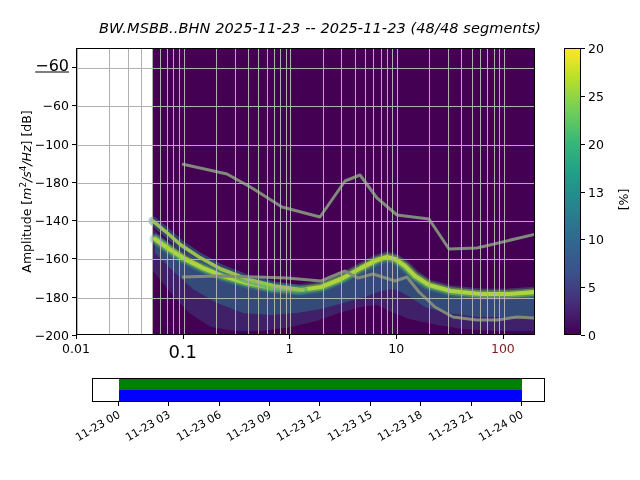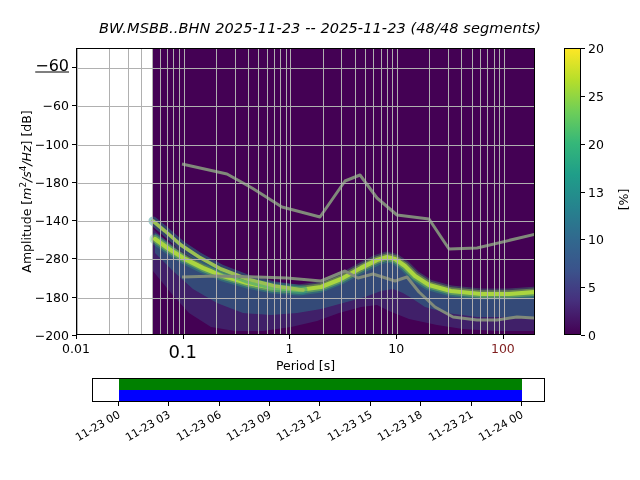--- a/index.html
+++ b/index.html
@@ -179,41 +179,40 @@
       <div style="position: absolute; right: 571px; top: 65px; font-size: 16px; transform: translateY(-50%); color: rgb(0, 0, 0); white-space: nowrap; text-decoration: underline;">−60</div>
       <div class="ytick" style="position: absolute; left: 72px; top: 105.4px; width: 4px; height: 1px; background: rgb(0, 0, 0);"></div>
       <div style="position: absolute; right: 571px; top: 105.4px; font-size: 12.5px; transform: translateY(-50%); color: rgb(0, 0, 0); white-space: nowrap;">−60</div>
       <div class="ytick" style="position: absolute; left: 72px; top: 143.667px; width: 4px; height: 1px; background: rgb(0, 0, 0);"></div>
       <div style="position: absolute; right: 571px; top: 143.667px; font-size: 12.5px; transform: translateY(-50%); color: rgb(0, 0, 0); white-space: nowrap;">−100</div>
       <div class="ytick" style="position: absolute; left: 72px; top: 181.933px; width: 4px; height: 1px; background: rgb(0, 0, 0);"></div>
       <div style="position: absolute; right: 571px; top: 181.933px; font-size: 12.5px; transform: translateY(-50%); color: rgb(0, 0, 0); white-space: nowrap;">−180</div>
       <div class="ytick" style="position: absolute; left: 72px; top: 220.2px; width: 4px; height: 1px; background: rgb(0, 0, 0);"></div>
       <div style="position: absolute; right: 571px; top: 220.2px; font-size: 12.5px; transform: translateY(-50%); color: rgb(0, 0, 0); white-space: nowrap;">−140</div>
       <div class="ytick" style="position: absolute; left: 72px; top: 258.467px; width: 4px; height: 1px; background: rgb(0, 0, 0);"></div>
-      <div style="position: absolute; right: 571px; top: 258.467px; font-size: 12.5px; transform: translateY(-50%); color: rgb(0, 0, 0); white-space: nowrap;">−280</div>
+      <div style="position: absolute; right: 571px; top: 258.467px; font-size: 12.5px; transform: translateY(-50%); color: rgb(0, 0, 0); white-space: nowrap;">−160</div>
       <div class="ytick" style="position: absolute; left: 72px; top: 296.733px; width: 4px; height: 1px; background: rgb(0, 0, 0);"></div>
       <div style="position: absolute; right: 571px; top: 296.733px; font-size: 12.5px; transform: translateY(-50%); color: rgb(0, 0, 0); white-space: nowrap;">−180</div>
       <div class="ytick" style="position: absolute; left: 72px; top: 335px; width: 4px; height: 1px; background: rgb(0, 0, 0);"></div>
       <div style="position: absolute; right: 571px; top: 335px; font-size: 12.5px; transform: translateY(-50%); color: rgb(0, 0, 0); white-space: nowrap;">−200</div>
       <div style="position: absolute; left: 76px; top: 335px; width: 1px; height: 4px; background: rgb(0, 0, 0);"></div>
       <div style="position: absolute; left: 76px; top: 341px; font-size: 12.5px; transform: translateX(-50%); color: rgb(0, 0, 0);">0.01</div>
       <div style="position: absolute; left: 182.719px; top: 335px; width: 1px; height: 4px; background: rgb(0, 0, 0);"></div>
       <div style="position: absolute; left: 182.719px; top: 341px; font-size: 18px; transform: translateX(-50%); color: rgb(0, 0, 0);">0.1</div>
       <div style="position: absolute; left: 289.437px; top: 335px; width: 1px; height: 4px; background: rgb(0, 0, 0);"></div>
       <div style="position: absolute; left: 289.437px; top: 341px; font-size: 12.5px; transform: translateX(-50%); color: rgb(0, 0, 0);">1</div>
       <div style="position: absolute; left: 396.156px; top: 335px; width: 1px; height: 4px; background: rgb(0, 0, 0);"></div>
       <div style="position: absolute; left: 396.156px; top: 341px; font-size: 12.5px; transform: translateX(-50%); color: rgb(0, 0, 0);">10</div>
       <div style="position: absolute; left: 502.874px; top: 335px; width: 1px; height: 4px; background: rgb(0, 0, 0);"></div>
       <div style="position: absolute; left: 502.874px; top: 341px; font-size: 12.5px; transform: translateX(-50%); color: #7f1d1d;">100</div>
     </div>
 
   <div id="ytitle">
     <span>Amplitude [<i>m</i><sup>2</sup><i>/s</i><sup>4</sup><i>/Hz</i>] [dB]</span>
   </div>
-  <div id="xtitle">Period [s]</div>
 
   <div id="cbar"></div>
   <div id="cbtitle">[%]</div>
   <div id="cblayer">
       <div style="position: absolute; left: 581px; top: 335px; width: 4px; height: 1px; background: rgb(0, 0, 0);"></div>
       <div style="position: absolute; left: 588px; top: 335px; font-size: 12.5px; transform: translateY(-50%); color: rgb(0, 0, 0);">0</div>
       <div style="position: absolute; left: 581px; top: 287.167px; width: 4px; height: 1px; background: rgb(0, 0, 0);"></div>
       <div style="position: absolute; left: 588px; top: 287.167px; font-size: 12.5px; transform: translateY(-50%); color: rgb(0, 0, 0);">5</div>
       <div style="position: absolute; left: 581px; top: 239.333px; width: 4px; height: 1px; background: rgb(0, 0, 0);"></div>
       <div style="position: absolute; left: 588px; top: 239.333px; font-size: 12.5px; transform: translateY(-50%); color: rgb(0, 0, 0);">10</div>

